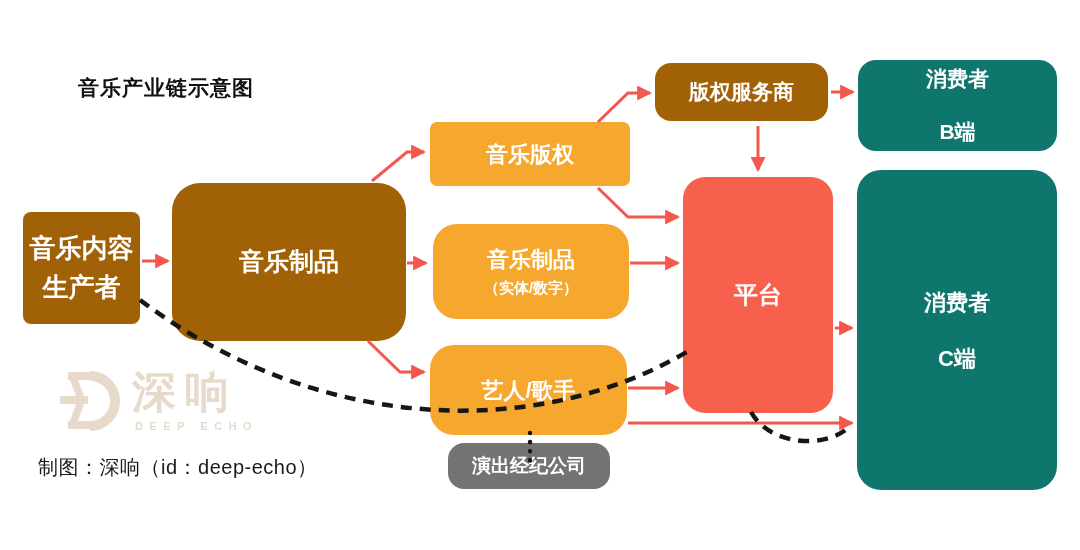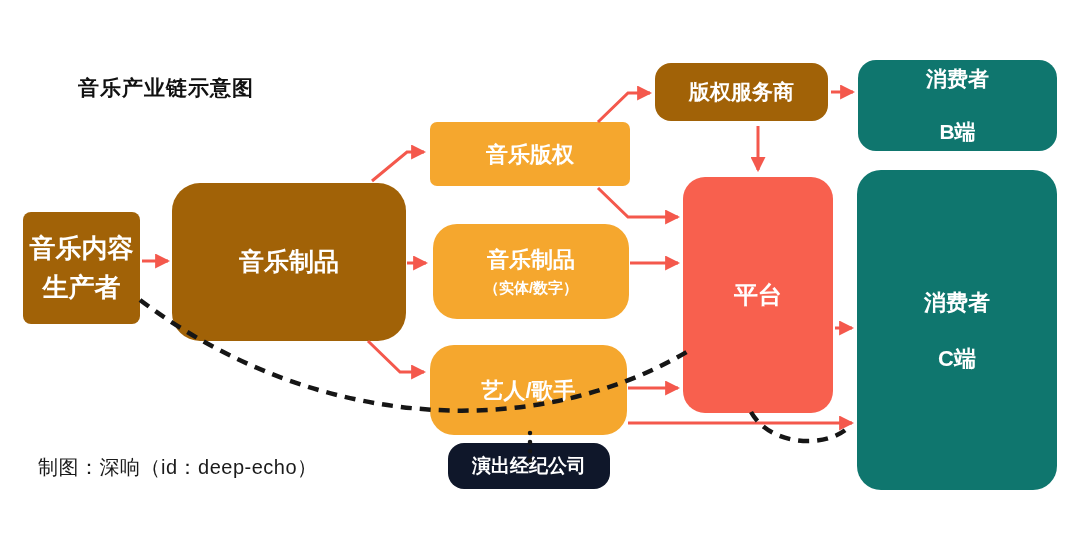--- a/index.html
+++ b/index.html
@@ -26,21 +26,21 @@
     flex-direction: column;
     align-items: center;
     justify-content: center;
     color: #ffffff;
     font-weight: bold;
     text-align: center;
     line-height: 1.5;
   }
   .blue   { background: #a16207; }
   .orange { background: #F5A72E; }
-  .yellow { background: #0f172a; }
+  .yellow { background: #737373; }
   .red    { background: #F8604E; }
   .green  { background: #0f766e; gap: 23px; }
 
   #node-producer   { left: 23px;  top: 212px; width: 117px; height: 112px; border-radius: 8px; font-size: 26px; }
   #node-record     { left: 172px; top: 183px; width: 234px; height: 158px; border-radius: 28px; font-size: 25px; }
   #node-copyright  { left: 430px; top: 122px; width: 200px; height: 64px;  border-radius: 7px; font-size: 22px; }
   #node-products   { left: 433px; top: 224px; width: 196px; height: 95px;  border-radius: 24px; font-size: 22px; }
   #node-products .sub { font-size: 15px; font-weight: bold; margin-top: 1px; }
   #node-artists    { left: 430px; top: 345px; width: 197px; height: 90px;  border-radius: 24px; font-size: 22px; }
   #node-agency     { left: 448px; top: 443px; width: 162px; height: 46px;  border-radius: 16px; font-size: 19px; }
@@ -158,16 +158,32 @@
       <path d="M835,328 L852,328" marker-end="url(#ah)"></path>
       <path d="M628,423 L852,423" marker-end="url(#ah)"></path>
     </g>
     <g fill="none" stroke="#161616" stroke-width="4.5">
       <path d="M140,300 C320,435 540,440 690,350" stroke-dasharray="11 8"></path>
       <path d="M751,412 C770,446 828,450 851,425" stroke-dasharray="11 8"></path>
       <path d="M530,433 L530,461" stroke-dasharray="0.1 9" stroke-linecap="round"></path>
     </g>
   </svg>
 
+  <div class="watermark">
+    <svg class="wm-glyph" viewBox="0 0 64 66" xmlns="http://www.w3.org/2000/svg">
+      <g fill="#E7DACB">
+        <rect x="12" y="4" width="24" height="8"></rect>
+        <rect x="4" y="28" width="28" height="8"></rect>
+        <rect x="12" y="53" width="24" height="8"></rect>
+        <polygon points="14,12 22,12 28,28 20,28"></polygon>
+        <polygon points="20,36 28,36 22,53 14,53"></polygon>
+      </g>
+      <path d="M34,8 A25,25 0 0 1 34,58" fill="none" stroke="#E7DACB" stroke-width="10"></path>
+    </svg>
+    <div class="wm-text">
+      <span class="wm-cn">深响</span>
+      <span class="wm-en">DEEP ECHO</span>
+    </div>
+  </div>
 
   <div class="caption">制图：深响（id：deep-echo）</div>
 
 </div>
 
 </body></html>

